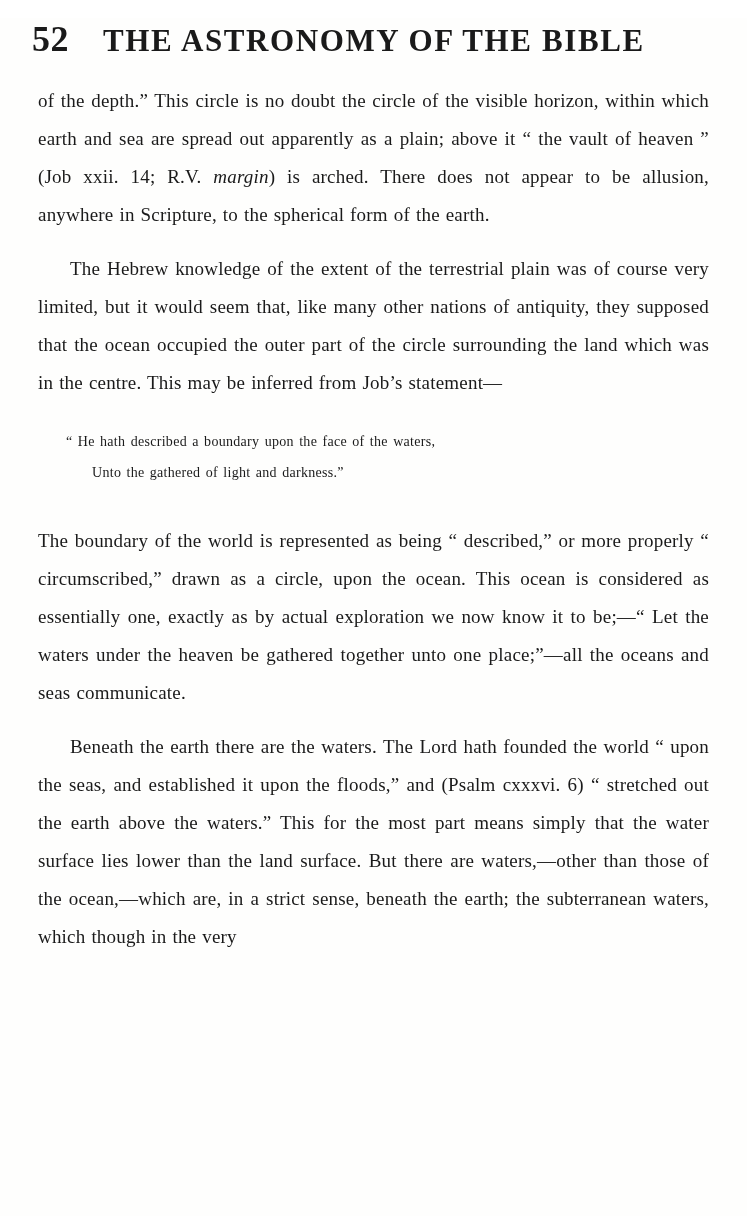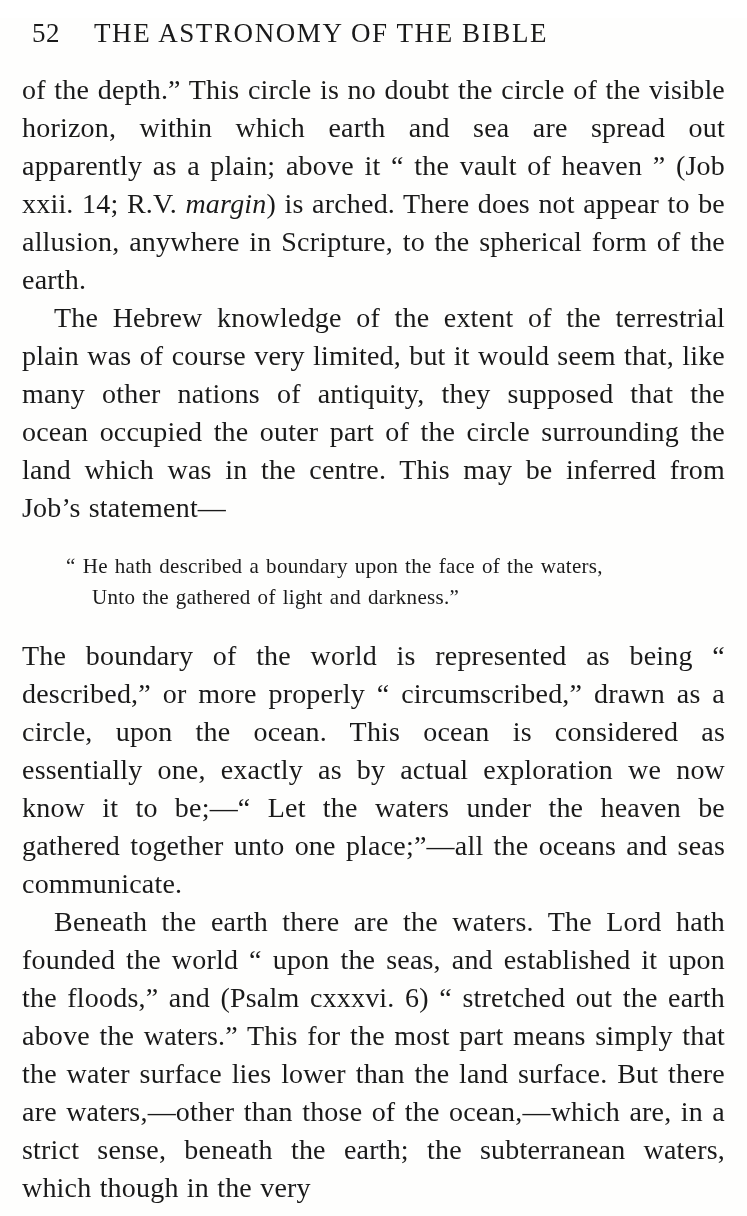--- a/index.html
+++ b/index.html
@@ -22,50 +22,51 @@
     padding: 0;
     background: #fefefd;
   }
   .page-header {
     display: flex;
     align-items: baseline;
     margin: 18px 0 0 0;
     padding: 0 24px 0 32px;
   }
   .folio {
-    font-size: 27px;
-    font-weight: normal;
+    font-size: 36px;
+    font-weight: bold;
     letter-spacing: 0.5px;
     margin-right: 34px;
   }
   .running-head {
-    font-size: 27px;
+    font-size: 31px;
     letter-spacing: 1.6px;
     white-space: nowrap;
+    font-weight: bold;
   }
   .body-text {
     padding: 0 22px 0 22px;
     margin-top: 22px;
   }
   p.para {
-    margin: 0;
-    font-size: 28px;
+    margin: 16px;
+    font-size: 19px;
     line-height: 38px;
     text-align: justify;
     text-justify: inter-word;
     letter-spacing: 0.2px;
     word-spacing: 1px;
   }
   p.para.indent {
     text-indent: 32px;
   }
   .quote {
-    margin: 24px 0 24px 0;
+    margin: 24px 0 34px 0;
     padding-left: 44px;
-    font-size: 21px;
+    font-size: 14px;
     line-height: 31px;
     letter-spacing: 0.3px;
     word-spacing: 1.5px;
     font-family: Liberation Serif, serif;
   }
   .quote .line2 {
     padding-left: 26px;
   }
   .it {
     font-style: italic;

